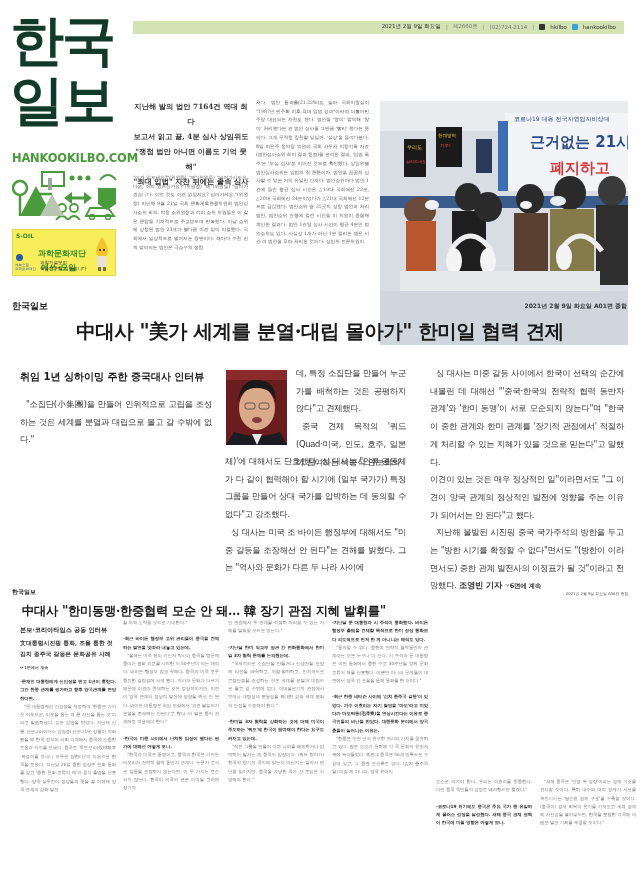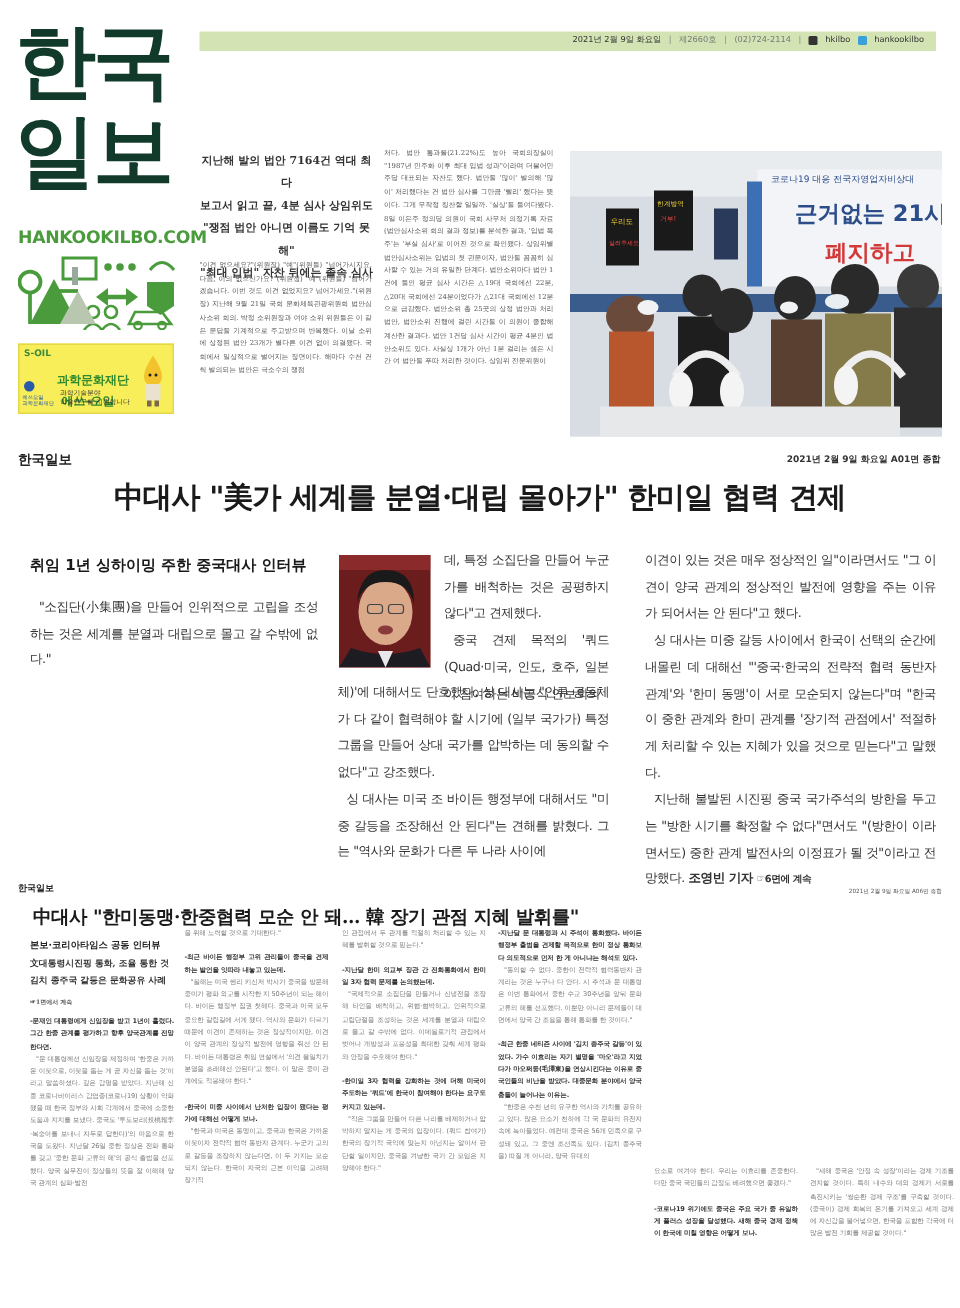--- a/index.html
+++ b/index.html
@@ -28,21 +28,21 @@
   .fb-sq { background: #333; }
   .tw-sq { background: #3aa0d8; }
 
   .front-headline { position: absolute; left: 137px; top: 50px; font-size: 21px; font-weight: bold; color: #1a1a1a; letter-spacing: -0.5px; white-space: nowrap; font-family: "DejaVu Sans", sans-serif; }
 
   .deck { position: absolute; left: 133px; top: 99px; width: 116px; font-family: "DejaVu Serif", serif; font-size: 7.3px; font-weight: bold; line-height: 15px; color: #333; text-align: center; }
   .col-text { position: absolute; font-family: "DejaVu Serif", serif; font-size: 4.6px; line-height: 8.7px; color: #555; text-align: justify; }
   .front-col1 { left: 133px; top: 174px; width: 115px; }
   .front-col2 { left: 256px; top: 99px; width: 113px; }
 
-  .front-photo { position: absolute; left: 380px; top: 101px; width: 248px; height: 190px; overflow: hidden; background: #cfd6dd; }
+  .front-photo { position: absolute; left: 380px; top: 101px; width: 248px; height: 244px; overflow: hidden; background: #cfd6dd; }
 
   
   .sec2 { position: absolute; left: 0; top: 292px; width: 640px; height: 282px; }
   .paper-name { position: absolute; font-weight: bold; color: #222; font-family: "DejaVu Sans", sans-serif; }
   .pn2 { left: 12px; top: 8px; font-size: 9px; }
   .date2 { position: absolute; right: 13px; top: 10px; font-size: 6px; font-weight: bold; color: #333; }
   .head2 { position: absolute; left: 0; width: 640px; top: 26px; text-align: center; font-family: "DejaVu Serif", serif; font-size: 19.5px; font-weight: bold; color: #1a1a1a; letter-spacing: -0.5px; white-space: nowrap; }
   .sub2 { position: absolute; left: 20px; top: 78px; font-size: 10px; font-weight: bold; color: #1a1a1a; font-family: "DejaVu Sans", sans-serif; }
   .body2 { position: absolute; font-family: "DejaVu Sans", sans-serif; font-size: 8.4px; line-height: 17.7px; color: #333; text-align: justify; letter-spacing: -0.3px; }
   .b2c1 { left: 20px; top: 104px; width: 192px; }
@@ -223,22 +223,22 @@
   <div class="body2 b2c2-top">
     <p>데, 특정 소집단을 만들어 누군가를 배척하는 것은 공평하지 않다"고 견제했다.</p>
     <p style="text-indent:6px">중국 견제 목적의 '쿼드(Quad·미국, 인도, 호주, 일본이 참여하는 비공식 안보회의</p>
   </div>
   <div class="body2 b2c2">
     <p>체)'에 대해서도 단호했다. 싱 대사는 "인류 공동체가 다 같이 협력해야 할 시기에 (일부 국가가) 특정 그룹을 만들어 상대 국가를 압박하는 데 동의할 수 없다"고 강조했다.</p>
     <p style="text-indent:6px">싱 대사는 미국 조 바이든 행정부에 대해서도 "미중 갈등을 조장해선 안 된다"는 견해를 밝혔다. 그는 "역사와 문화가 다른 두 나라 사이에</p>
   </div>
 
   <div class="body2 b2c3">
+    <p style="text-indent:6px">싱 대사는 미중 갈등 사이에서 한국이 선택의 순간에 내몰린 데 대해선 "'중국·한국의 전략적 협력 동반자 관계'와 '한미 동맹'이 서로 모순되지 않는다"며 "한국이 중한 관계와 한미 관계를 '장기적 관점에서' 적절하게 처리할 수 있는 지혜가 있을 것으로 믿는다"고 말했다.</p>
     <p>이견이 있는 것은 매우 정상적인 일"이라면서도 "그 이견이 양국 관계의 정상적인 발전에 영향을 주는 이유가 되어서는 안 된다"고 했다.</p>
-    <p style="text-indent:6px">싱 대사는 미중 갈등 사이에서 한국이 선택의 순간에 내몰린 데 대해선 "'중국·한국의 전략적 협력 동반자 관계'와 '한미 동맹'이 서로 모순되지 않는다"며 "한국이 중한 관계와 한미 관계를 '장기적 관점에서' 적절하게 처리할 수 있는 지혜가 있을 것으로 믿는다"고 말했다.</p>
     <p style="text-indent:6px">
       <span>지난해 불발된 시진핑 중국 국가주석의 방한을 두고는 "방한 시기를 확정할 수 없다"면서도 "(방한이 이라면서도) 중한 관계 발전사의 이정표가 될 것"이라고 전망했다.</span>
       <span class="byline">조영빈 기자</span>
       <span class="cont">☞6면에 계속</span>
     </p>
   </div>
 </section>
 
 <section class="sec3">
   <div class="paper-name pn3">한국일보</div>

